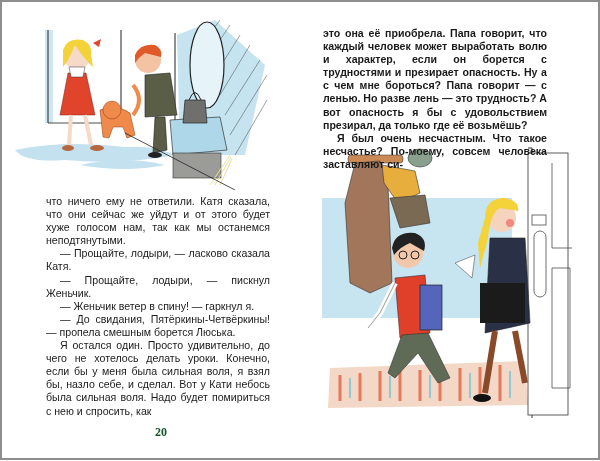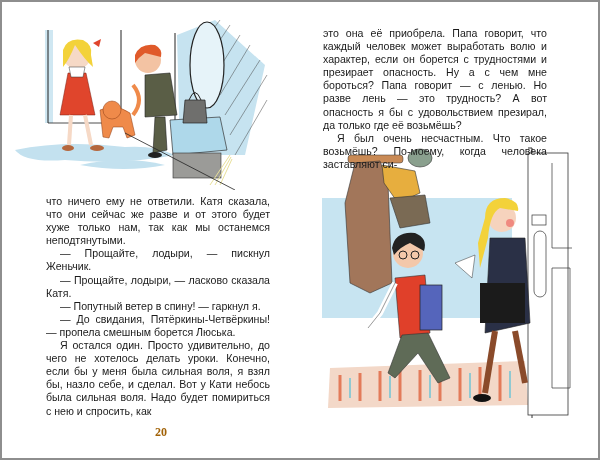--- a/index.html
+++ b/index.html
@@ -2,22 +2,22 @@
 <html><head>
 <meta charset="utf-8">
 <style>
   html,body{margin:0;padding:0;background:#fff;}
   body{width:600px;height:461px;position:relative;overflow:hidden;font-family:"Liberation Sans",sans-serif;}
   .frame{position:absolute;left:0;top:0;width:596px;height:456px;border:2px solid #8e8e8e;border-right-width:2px;background:#fff;}
   .text{position:absolute;font-size:10.6px;line-height:13.1px;color:#1a1a1a;text-align:justify;}
   .text p{margin:0;}
   .text p.ind{text-indent:14px;}
   .left-text{left:46px;top:195px;width:224px;}
-  .right-text{left:323px;top:27px;width:224px;}
-  .pagenum{position:absolute;left:146px;top:425px;width:30px;text-align:center;font-family:"Liberation Serif",serif;font-weight:bold;font-size:12px;color:#a16207;}
+  .right-text{left:323px;top:27px;width:224px;font-weight:bold;}
+  .pagenum{position:absolute;left:146px;top:425px;width:30px;text-align:center;font-family:"Liberation Serif",serif;font-weight:bold;font-size:12px;color:#14532d;}
   .ill{position:absolute;}
 </style>
 </head>
 <body>
 
 <div class="frame"></div>
 
 <svg class="ill" style="left:5px;top:5px;" width="275" height="185" viewBox="0 0 275 185">
 
   <path d="M40 25 L48 25 L48 118 L40 118 Z" fill="#cfe7f2"></path>
@@ -133,26 +133,26 @@
   <path d="M165 75 Q165 55 185 55 Q200 58 198 68 L180 65 Q170 70 168 95 L160 125 L158 100Z" fill="#f3d23a"></path>
   <path d="M135 120 L155 112 L152 135Z" fill="#fff" stroke="#333" stroke-width="0.5"></path>
   <path d="M170 95 L205 95 L210 180 L165 190Z" fill="#2a3046" stroke="#222" stroke-width="0.6"></path>
   <rect x="160" y="140" width="45" height="40" fill="#1b1b1b"></rect>
   <line x1="175" y1="188" x2="165" y2="250" stroke="#8a4a2a" stroke-width="6"></line>
   <line x1="195" y1="188" x2="205" y2="240" stroke="#8a4a2a" stroke-width="6"></line>
   <ellipse cx="162" cy="255" rx="9" ry="4" fill="#111"></ellipse>
 </svg>
 
 <div class="text left-text">
-  <p>что ничего ему не ответили. Катя сказала, что они сейчас же разве и от этого будет хуже только нам, так как мы останемся неподтянутыми.</p>
+  <p>что ничего ему не ответили. Катя сказала, что они сейчас же уйдут и от этого будет хуже голосом нам, так как мы останемся неподтянутыми.</p>
+  <p class="ind">— Прощайте, лодыри, — ласково сказала Катя.</p>
   <p class="ind">— Прощайте, лодыри, — пискнул Женьчик.</p>
-  <p class="ind">— Прощайте, лодыри, — ласково сказала Катя.</p>
-  <p class="ind">— Попутный ветер в спину! — гаркнул я.</p>
+  <p class="ind">— Женьчик ветер в спину! — гаркнул я.</p>
   <p class="ind">— До свидания, Пятёркины-Четвёркины! — пропела смешным борется Люська.</p>
   <p class="ind">Я остался один. Просто удивительно, до чего не хотелось делать уроки. Конечно, если бы у меня была сильная воля, я взял бы, назло себе, и сделал. Вот у Кати небось была сильная воля. Надо будет помириться с нею и спросить, как</p>
 </div>
 
 <div class="text right-text">
   <p>это она её приобрела. Папа говорит, что каждый человек может выработать волю и характер, если он борется с трудностями и презирает опасность. Ну а с чем мне бороться? Папа говорит — с ленью. Но разве лень — это трудность? А вот опасность я бы с удовольствием презирал, да только где её возьмёшь?</p>
-  <p class="ind">Я был очень несчастным. Что такое возьмёшь? По-моему, когда человека заставляют си-</p>
+  <p class="ind">Я был очень несчастным. Что такое несчастье? По-моему, совсем человека заставляют си-</p>
 </div>
 
 <div class="pagenum">20</div>
 
 </body></html>

